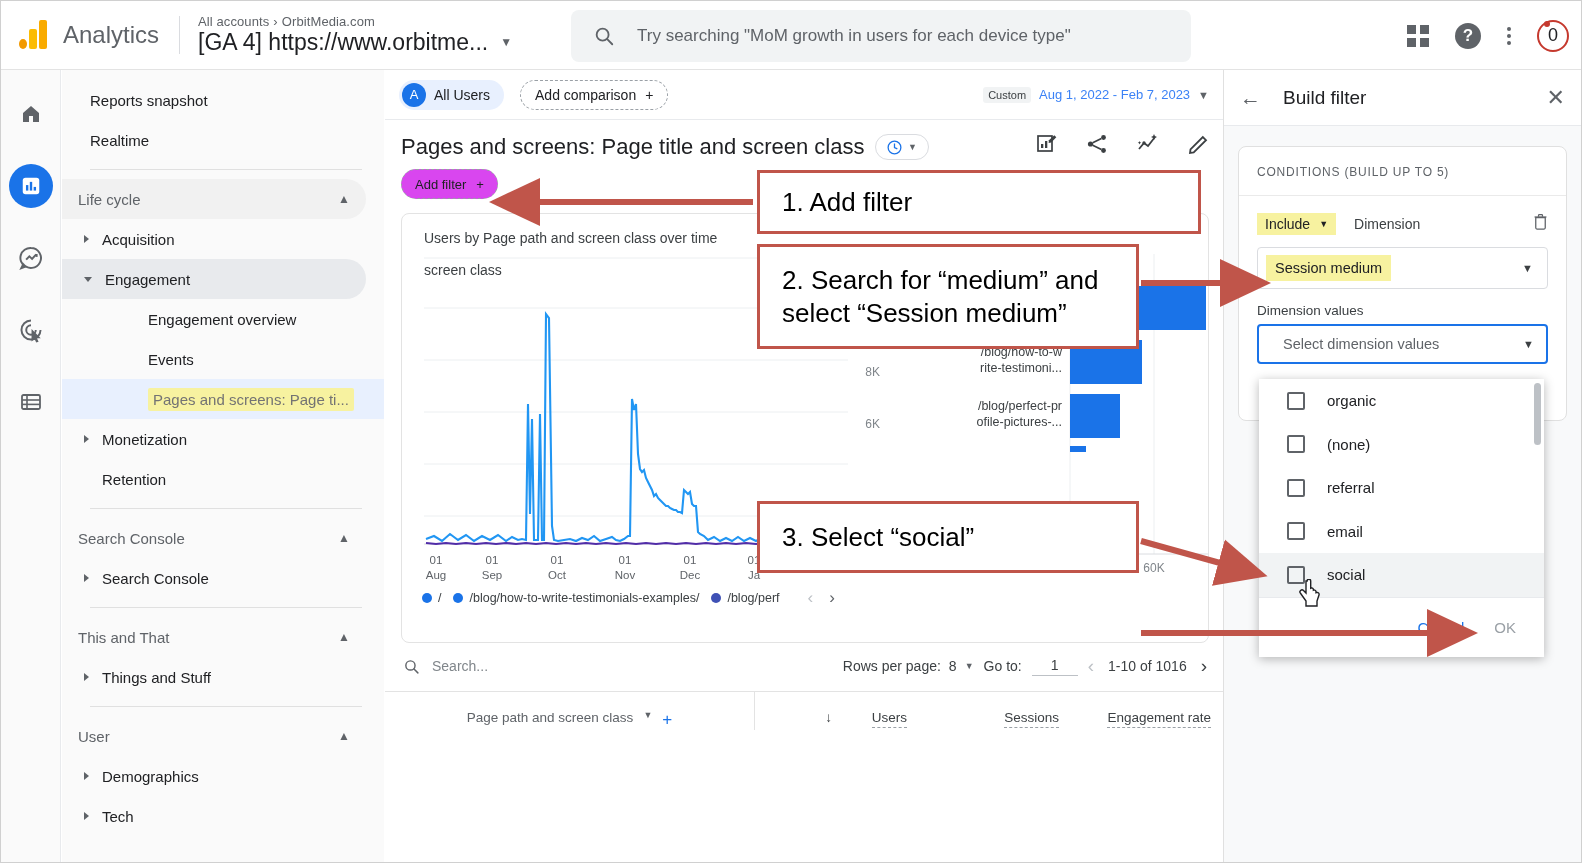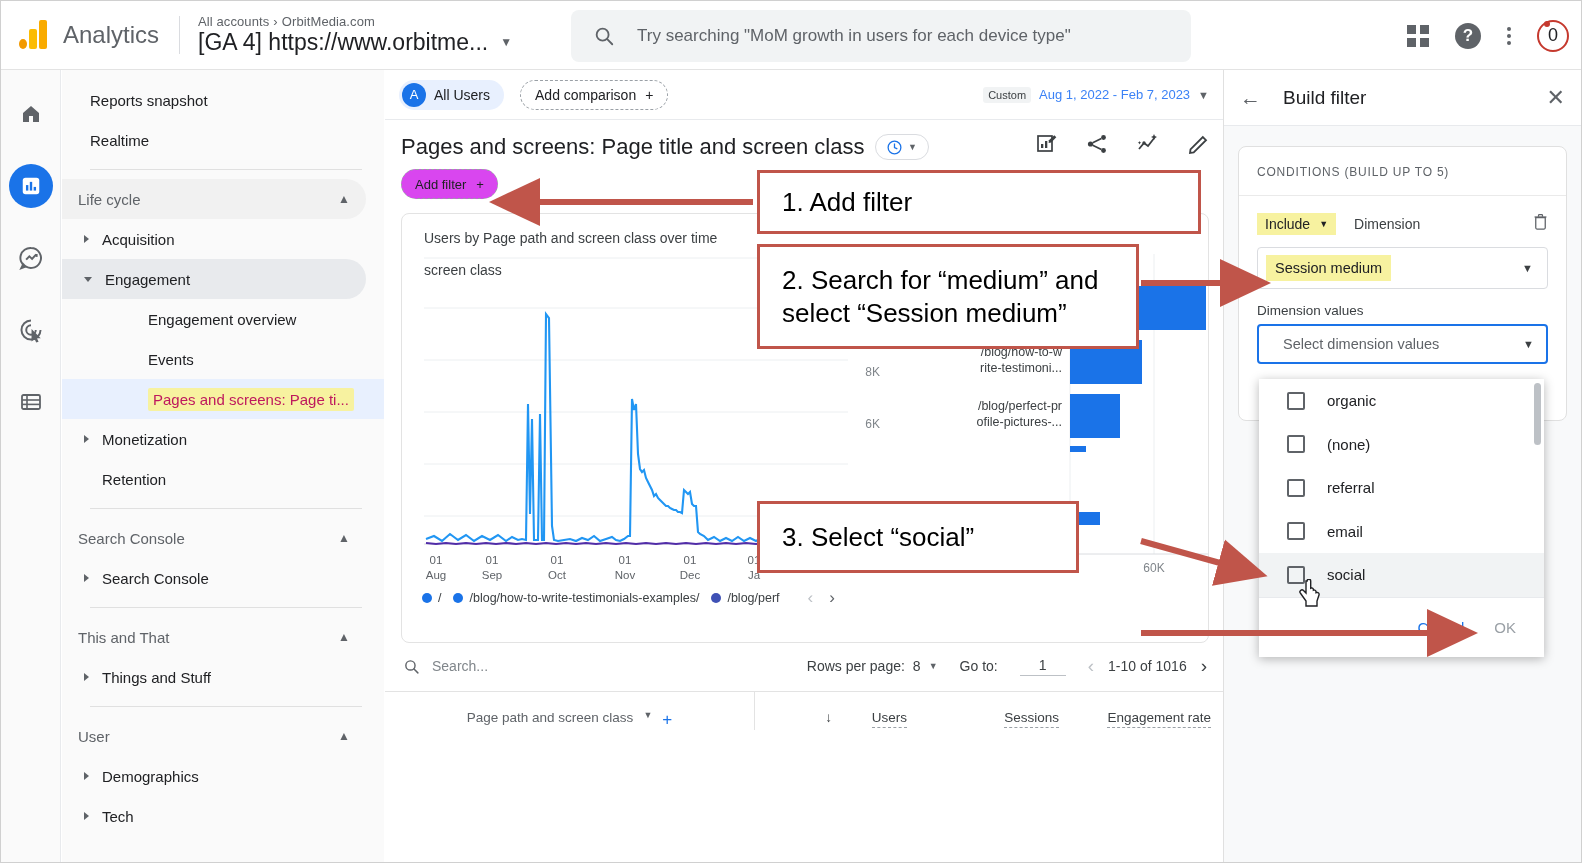--- a/index.html
+++ b/index.html
@@ -57,21 +57,21 @@
   .nav { position:absolute; left:61px; top:69px; width:322px; height:794px; background:#fafafa;
          overflow:hidden; padding-top:10px; }
   .nav-row { height:40px; display:flex; align-items:center; padding-left:28px; font-size:15px;
              color:#202124; cursor:pointer; border-radius:0 20px 20px 0; margin-right:18px; }
   .nav-row.l1 { padding-left:40px; }
   .nav-row.l2 { padding-left:86px; }
   .nav-row.sect { color:#5f6368; padding-left:16px; justify-content:space-between; padding-right:16px; background:#f1f1f1; }
   .nav-row.sect.plain { background:transparent; }
   .nav-row.engaged { background:#e8eaed; }
   .nav-row.selected { background:#e8f0fe; color:#1967d2; border-radius:0; margin-right:0; }
-  .nav-row.selected .hl { background:#f7f2a0; padding:3px 5px; border-radius:2px; color:#be185d; }
+  .nav-row.selected .hl { background:#f7f2a0; padding:3px 5px; border-radius:2px; color:#737373; }
   .nav-div { height:1px; background:#e0e0e0; margin:9px 22px 9px 28px; }
   .tri { width:0;height:0;border-left:5px solid #5f6368;border-top:4px solid transparent;
          border-bottom:4px solid transparent; margin-right:13px; margin-left:-18px; flex:none;}
   .tri.down { border-left:4px solid transparent;border-right:4px solid transparent;
               border-top:5px solid #5f6368; border-bottom:none; }
   .chev-up { font-size:12px; color:#5f6368; }
 
   
   .main { position:absolute; left:384px; top:69px; width:840px; height:794px; background:#fff; overflow:hidden; }
   .main-top { height:50px; display:flex; align-items:center; padding:0 14px; border-bottom:1px solid #e8eaed; position:relative;}
@@ -98,21 +98,21 @@
   .card { margin:14px 16px 0 16px; border:1px solid #e3e3e3; border-radius:8px; height:430px; position:relative; background:#fff;}
   .card-h { font-size:14px; color:#3c4043; padding:16px 0 0 22px; display:flex; }
 
   .legend { position:absolute; left:20px; bottom:34px; display:flex; align-items:center; gap:12px; font-size:12.5px; color:#3c4043;}
   .legend .it { display:flex; align-items:center; gap:6px; }
   .legend .dot { width:10px;height:10px;border-radius:50%; display:block; }
   .legend .navs { display:flex; gap:16px; margin-left:16px; color:#5f6368; font-size:17px;}
 
   .tbl-ctl { display:flex; align-items:center; padding:12px 18px 0 18px; font-size:14px; color:#3c4043; }
   .tbl-ctl .srch { display:flex;align-items:center;gap:12px;color:#80868b; }
-  .tbl-ctl .right { margin-left:auto; display:flex; align-items:center; gap:22px; }
+  .tbl-ctl .right { margin-left:auto; display:flex; align-items:center; gap:10px; }
   .rpp-sel { display:flex;align-items:center;gap:8px; }
   .rpp-sel .v { border-bottom:0; }
   .goto-in { width:46px; border-bottom:1px solid #bdc1c6; text-align:center; padding-bottom:2px; }
   .pager { display:flex; align-items:center; gap:14px; color:#3c4043; }
 
   .tbl-head { margin-top:14px; display:flex; border-top:1px solid #e3e3e3; }
   .th-dim { width:370px; border-right:1px solid #e3e3e3; padding:18px 0 0 0; display:flex;
             justify-content:center; align-items:flex-start; gap:10px; font-size:13.5px; color:#5f6368; }
   .th-mets { flex:1; display:flex; padding:18px 14px 0 0; }
   .th-m { flex:1; text-align:right; font-size:13.5px; color:#3c4043; }
@@ -624,17 +624,17 @@
 
     <line x1="1140" y1="632" x2="1465" y2="632" stroke="#c0554a" stroke-width="6" marker-end="url(#ah)"></line>
   </svg>
 
   <div class="callout" style="left:756px; top:169px; width:444px; height:64px;">
     <span>1. Add filter</span>
   </div>
   <div class="callout" style="left:756px; top:243px; width:382px; height:105px;">
     <span>2. Search for “medium” and select “Session medium”</span>
   </div>
-  <div class="callout" style="left:756px; top:500px; width:322px; height:72px;text-align:center;">
+  <div class="callout" style="left:756px; top:500px; width:382px; height:72px;text-align:center;">
     <span>3. Select “social”</span>
   </div>
 
 </div>
 
 </body></html>

